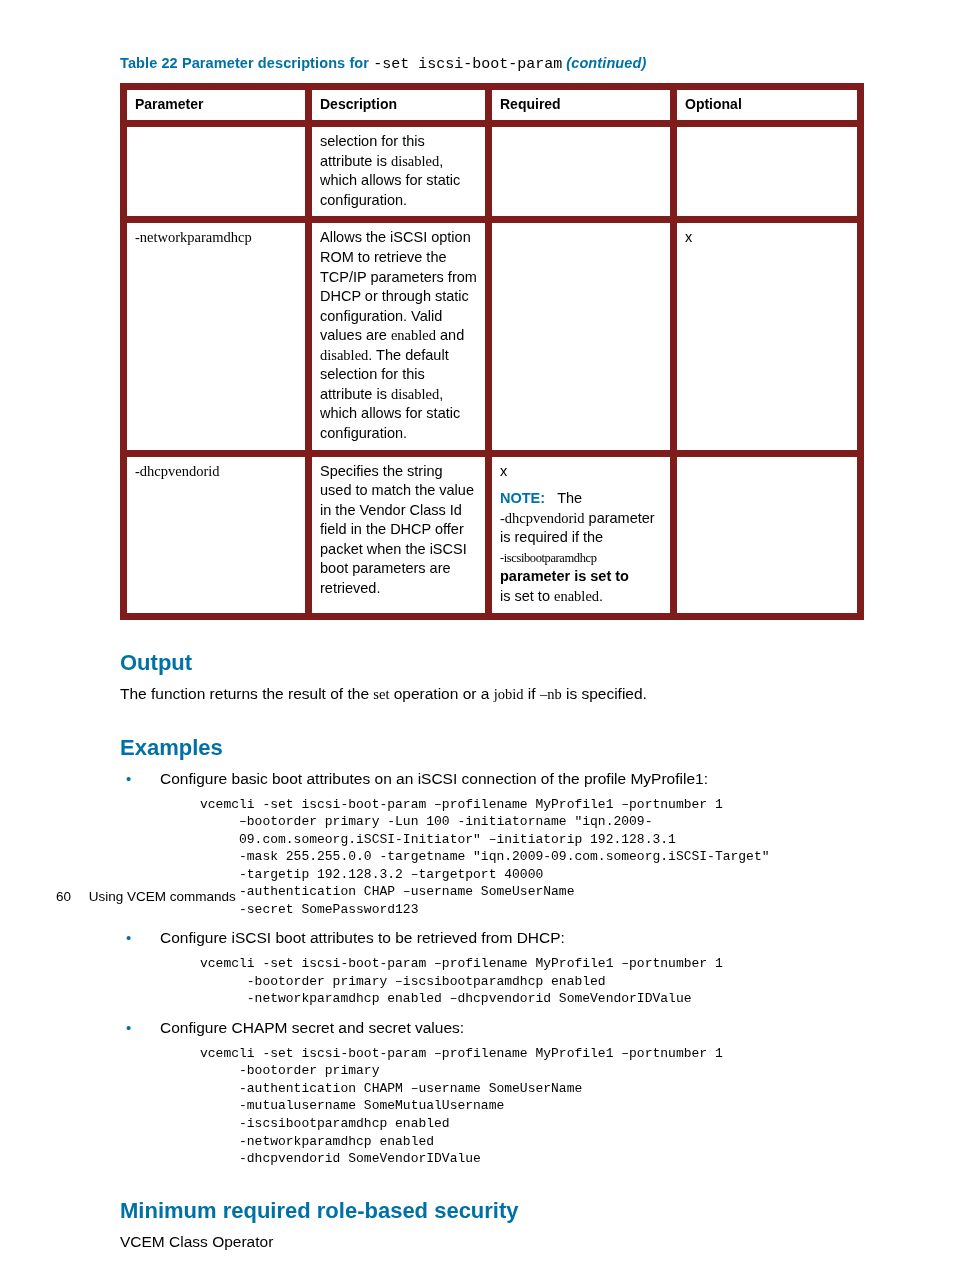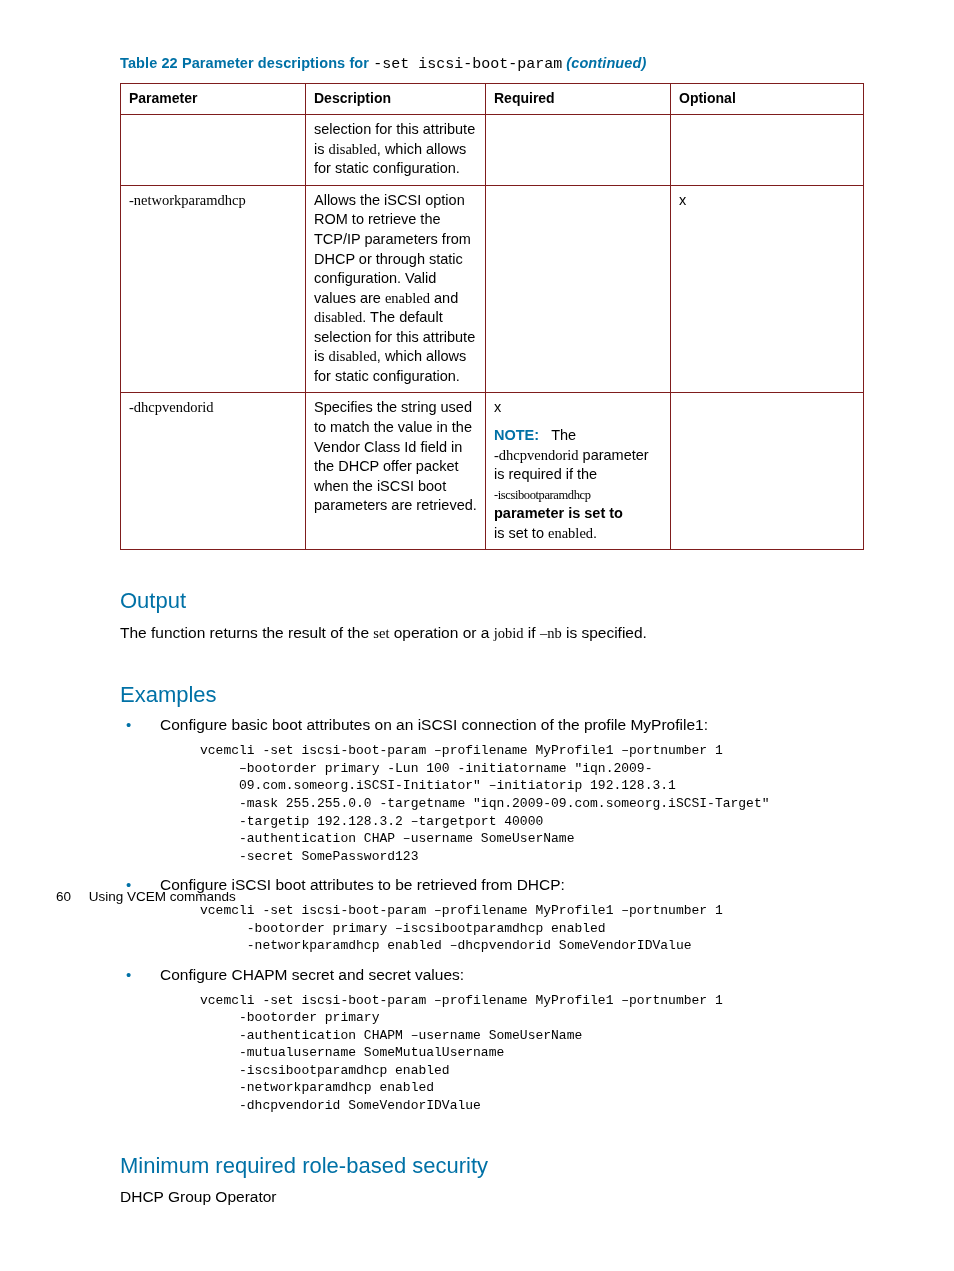--- a/index.html
+++ b/index.html
@@ -43,44 +43,44 @@
     font-weight: bold;
   }
 
   table.param-table {
     border-collapse: collapse;
     width: 100%;
     font-size: 14.5px;
   }
   table.param-table th,
   table.param-table td {
-    border: 1px solid #7f1d1d;
+    border: 7px solid #7f1d1d;
     vertical-align: top;
     padding: 5px 8px 6px 8px;
     text-align: left;
     font-weight: normal;
   }
   table.param-table th {
     font-weight: bold;
     font-size: 14px;
   }
   table.param-table .col-param { width: 185px; }
   table.param-table .col-desc  { width: 180px; }
   table.param-table .col-req   { width: 185px; }
   table.param-table .col-opt   { width: auto; }
   .mono { font-family: Liberation Serif, serif; font-size: 14.5px; }
   .note-label { color: #0071a6; font-weight: bold; margin-top: 8px; }
   .sm-param { font-size: 12.5px; letter-spacing: -0.4px; }
 
   h2.section {
     font-family: Arial, Helvetica, sans-serif;
     color: #0071a6;
-    font-weight: normal;
+    font-weight: bold;
     font-size: 22px;
-    margin: 36px 0 6px 0;
+    margin: 28px 0 6px 0;
   }
 
   p.body {
     margin: 4px 0;
     font-size: 15.5px;
     line-height: 1.4;
   }
 
   ul.bullets {
     list-style: none;
@@ -205,20 +205,20 @@
      -bootorder primary
      -authentication CHAPM –username SomeUserName
      -mutualusername SomeMutualUsername
      -iscsibootparamdhcp enabled
      -networkparamdhcp enabled
      -dhcpvendorid SomeVendorIDValue</pre>
     </li>
   </ul>
 
   <h2 class="section">Minimum required role-based security</h2>
-  <p class="body">DHCP Group Operator</p>
+  <p class="body">VCEM Class Operator</p>
 
   <div class="footer">
     <span class="pg">60</span>
     <span>Using VCEM commands</span>
   </div>
 
 </div>
 
 </body></html>

